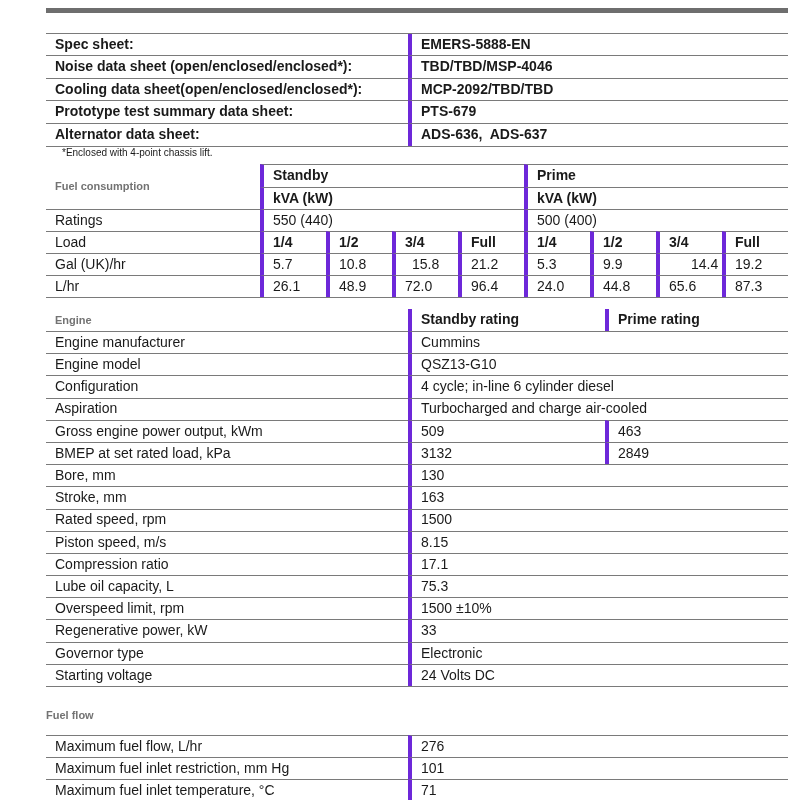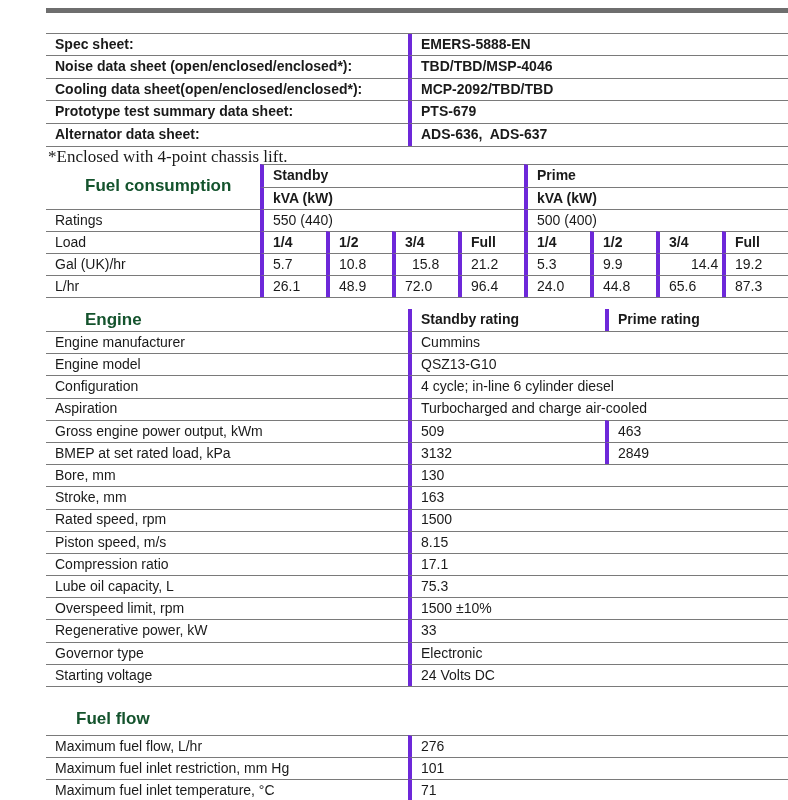--- a/index.html
+++ b/index.html
@@ -9,21 +9,21 @@
   .topbar{left:46px;top:8px;width:742px;height:5px;background:#6e6e6e;}
 
   
   .cell{box-sizing:border-box;display:flex;align-items:center;padding:0 0 0 9px;
         font-size:14px;line-height:1.1;white-space:pre;overflow:hidden;}
   .b{font-weight:bold;}
   .bt{border-top:1px solid #7a7a7a;}
   .bl{border-left:4px solid #6d28d9;}
   .bb{border-bottom:1px solid #7a7a7a;}
 
-  .sec-title{font-size:17px;font-weight:bold;color:#14532d;margin-left:30px;}
+  .sec-title{font-size:11px;font-weight:bold;color:#737373;}
 
   
   .spec{left:46px;top:33px;width:742px;display:grid;
         grid-template-columns:362px 380px;grid-auto-rows:22.4px;
         border-top:1px solid #7a7a7a;border-bottom:1px solid #7a7a7a;}
 
   
   .fc{left:46px;top:164px;width:742px;display:grid;
       grid-template-columns:214px repeat(8,66px);
       grid-template-rows:23px 22px 22px 22px 22px 22px;
@@ -56,21 +56,21 @@
     <div class="cell b bb">Noise data sheet (open/enclosed/enclosed*):</div>
     <div class="cell b bb bl">TBD/TBD/MSP-4046</div>
     <div class="cell b bb">Cooling data sheet(open/enclosed/enclosed*):</div>
     <div class="cell b bb bl">MCP-2092/TBD/TBD</div>
     <div class="cell b bb">Prototype test summary data sheet:</div>
     <div class="cell b bb bl">PTS-679</div>
     <div class="cell b">Alternator data sheet:</div>
     <div class="cell b bl">ADS-636,  ADS-637</div>
   </div>
 
-  <div class="abs" style="left:48px;top:147px;font-size:17px;font-family:Liberation Serif, serif;">*Enclosed with 4-point chassis lift.</div>
+  <div class="abs" style="left:62px;top:147px;font-size:10px;">*Enclosed with 4-point chassis lift.</div>
 
   <div class="abs fc">
     <div class="cell fc-title sec-title">Fuel consumption</div>
     <div class="cell b bt bl sp4a" style="grid-row:1;">Standby</div>
     <div class="cell b bt bl sp4b" style="grid-row:1;">Prime</div>
     <div class="cell b bt bl sp4a" style="grid-row:2;">kVA (kW)</div>
     <div class="cell b bt bl sp4b" style="grid-row:2;">kVA (kW)</div>
 
     <div class="cell bt" style="grid-row:3;grid-column:1;">Ratings</div>
     <div class="cell bt bl sp4a" style="grid-row:3;">550 (440)</div>

